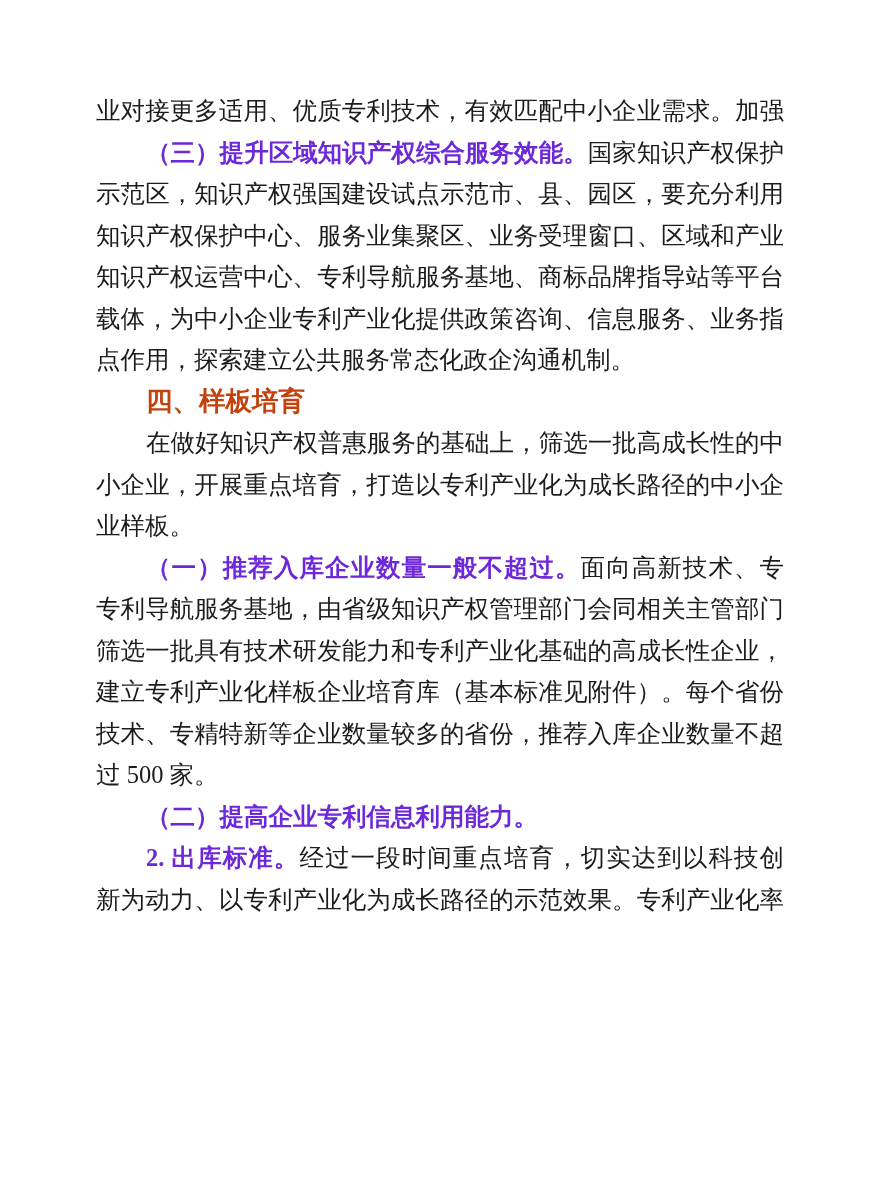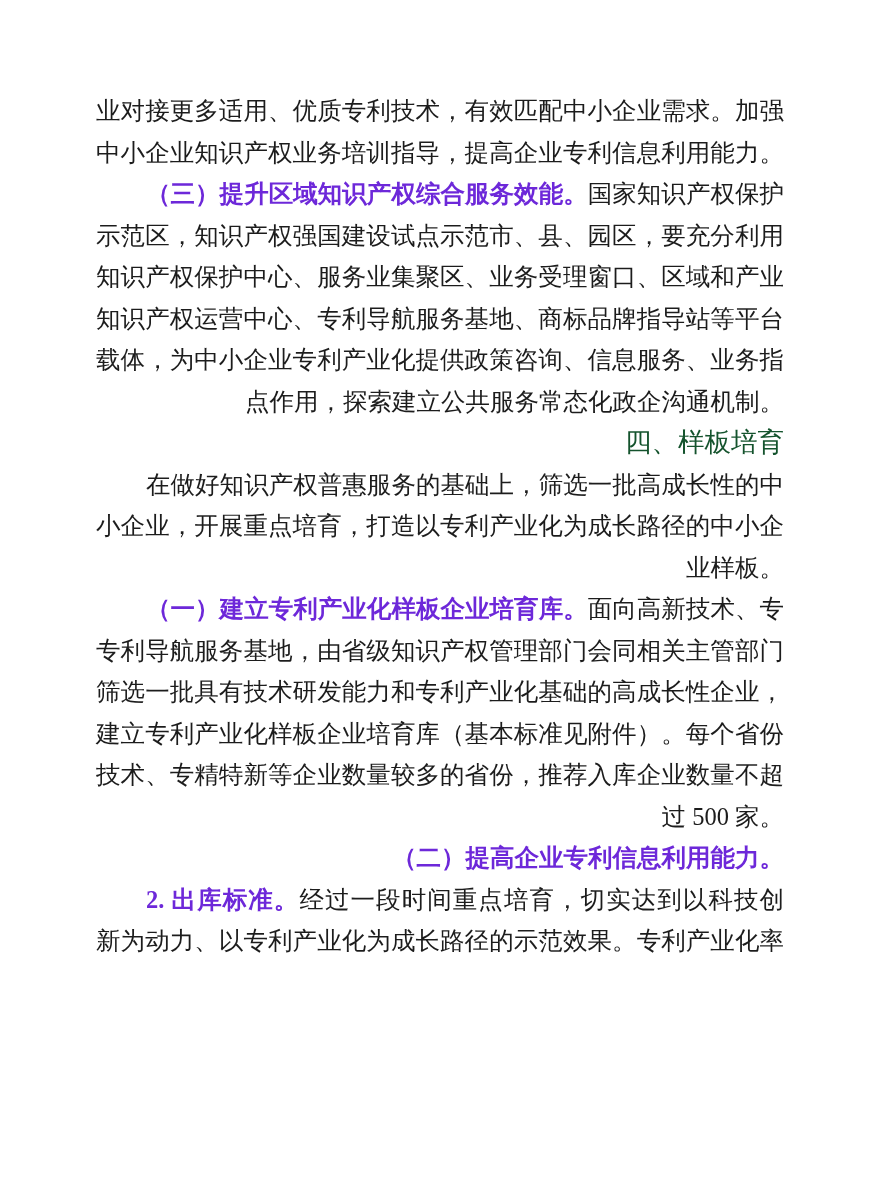--- a/index.html
+++ b/index.html
@@ -23,72 +23,71 @@
     position: absolute;
     left: 96px;
     top: 90px;
     width: 688px;
   }
   .line {
     height: 41.5px;
     line-height: 41.5px;
     font-size: 24.5px;
     color: #1c1c1c;
-    text-align: right;
+    text-align: left;
     overflow: visible;
   }
   .line.full {
     text-align: justify;
     text-align-last: justify;
     text-justify: inter-character;
   }
   .line.indent {
     text-indent: 50px;
   }
   .seg.bold {
     font-weight: 700;
     color: #6d28d9;
   }
   .line.heading {
     font-size: 26.5px;
   }
   .line.heading .seg {
-    font-weight: 400;
-    color: #14532d;
+    font-weight: 700;
+    color: #c2410c;
   }
   .page-footer {
     position: absolute;
     left: 127px;
     top: 1061px;
     height: 30px;
     line-height: 30px;
     font-size: 24px;
     color: #2a2a2a;
     letter-spacing: 3px;
     white-space: pre;
   }
 </style>
 </head>
 <body>
 
 <main class="page">
   <section class="text-block" id="textBlock">
       <div class="line full"><span class="seg">业对接更多适用、优质专利技术，有效匹配中小企业需求。加强</span></div>
-      <div class="line full"><span class="seg">中小企业知识产权业务培训指导，提高企业专利信息利用能力。</span></div>
       <div class="line full indent"><span class="seg bold">（三）提升区域知识产权综合服务效能。</span><span class="seg">国家知识产权保护</span></div>
       <div class="line full"><span class="seg">示范区，知识产权强国建设试点示范市、县、园区，要充分利用</span></div>
       <div class="line full"><span class="seg">知识产权保护中心、服务业集聚区、业务受理窗口、区域和产业</span></div>
       <div class="line full"><span class="seg">知识产权运营中心、专利导航服务基地、商标品牌指导站等平台</span></div>
       <div class="line full"><span class="seg">载体，为中小企业专利产业化提供政策咨询、信息服务、业务指</span></div>
       <div class="line"><span class="seg">点作用，探索建立公共服务常态化政企沟通机制。</span></div>
       <div class="line indent heading"><span class="seg bold">四、样板培育</span></div>
       <div class="line full indent"><span class="seg">在做好知识产权普惠服务的基础上，筛选一批高成长性的中</span></div>
       <div class="line full"><span class="seg">小企业，开展重点培育，打造以专利产业化为成长路径的中小企</span></div>
       <div class="line"><span class="seg">业样板。</span></div>
-      <div class="line full indent"><span class="seg bold">（一）建立专利产业化样板企业培育库。</span><span class="seg">面向高新技术、专</span></div>
+      <div class="line full indent"><span class="seg bold">（一）推荐入库企业数量一般不超过。</span><span class="seg">面向高新技术、专</span></div>
       <div class="line full"><span class="seg">专利导航服务基地，由省级知识产权管理部门会同相关主管部门</span></div>
       <div class="line full"><span class="seg">筛选一批具有技术研发能力和专利产业化基础的高成长性企业，</span></div>
       <div class="line full"><span class="seg">建立专利产业化样板企业培育库（基本标准见附件）。每个省份</span></div>
       <div class="line full"><span class="seg">技术、专精特新等企业数量较多的省份，推荐入库企业数量不超</span></div>
       <div class="line"><span class="seg">过 500 家。</span></div>
       <div class="line indent"><span class="seg bold">（二）提高企业专利信息利用能力。</span></div>
       <div class="line full indent"><span class="seg bold">2. 出库标准。</span><span class="seg">经过一段时间重点培育，切实达到以科技创</span></div>
       <div class="line full"><span class="seg">新为动力、以专利产业化为成长路径的示范效果。专利产业化率</span></div>
     </section>
   <div class="page-footer">— 4 —</div>

